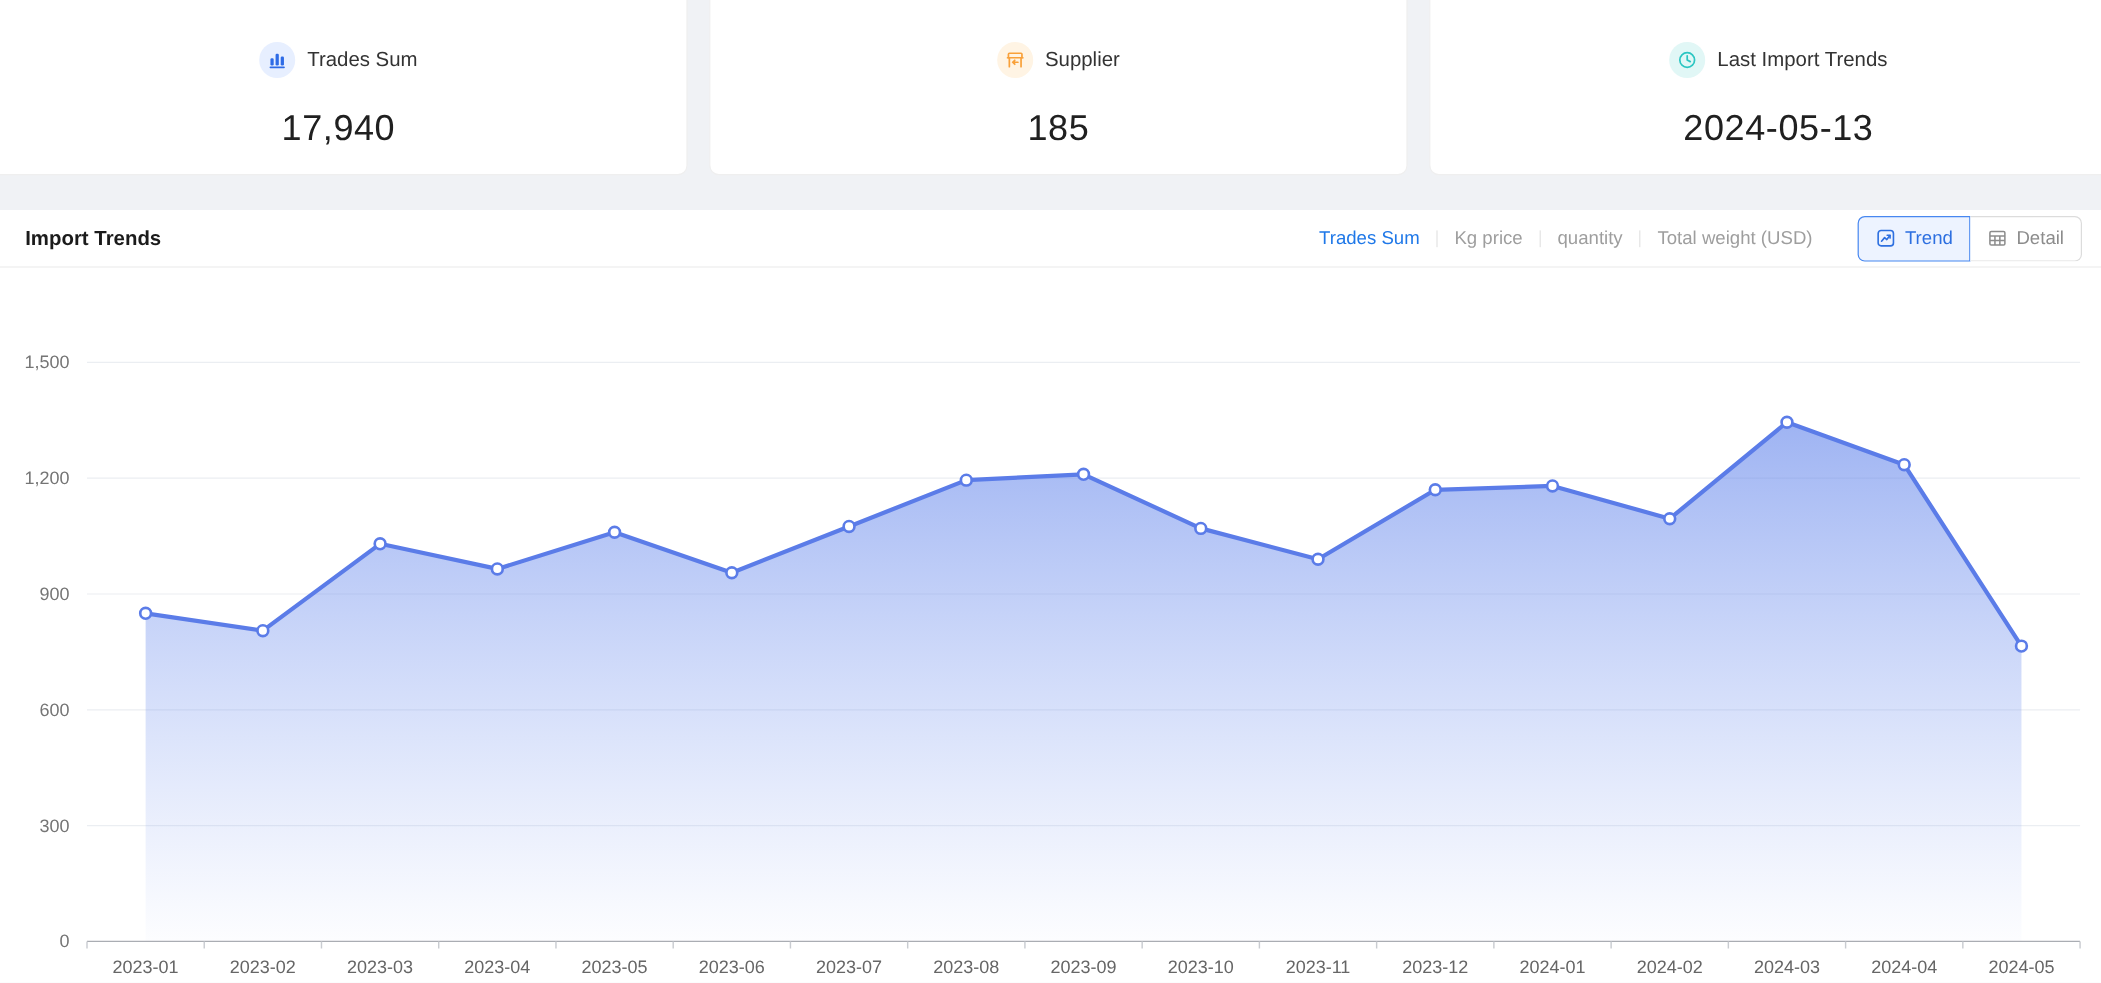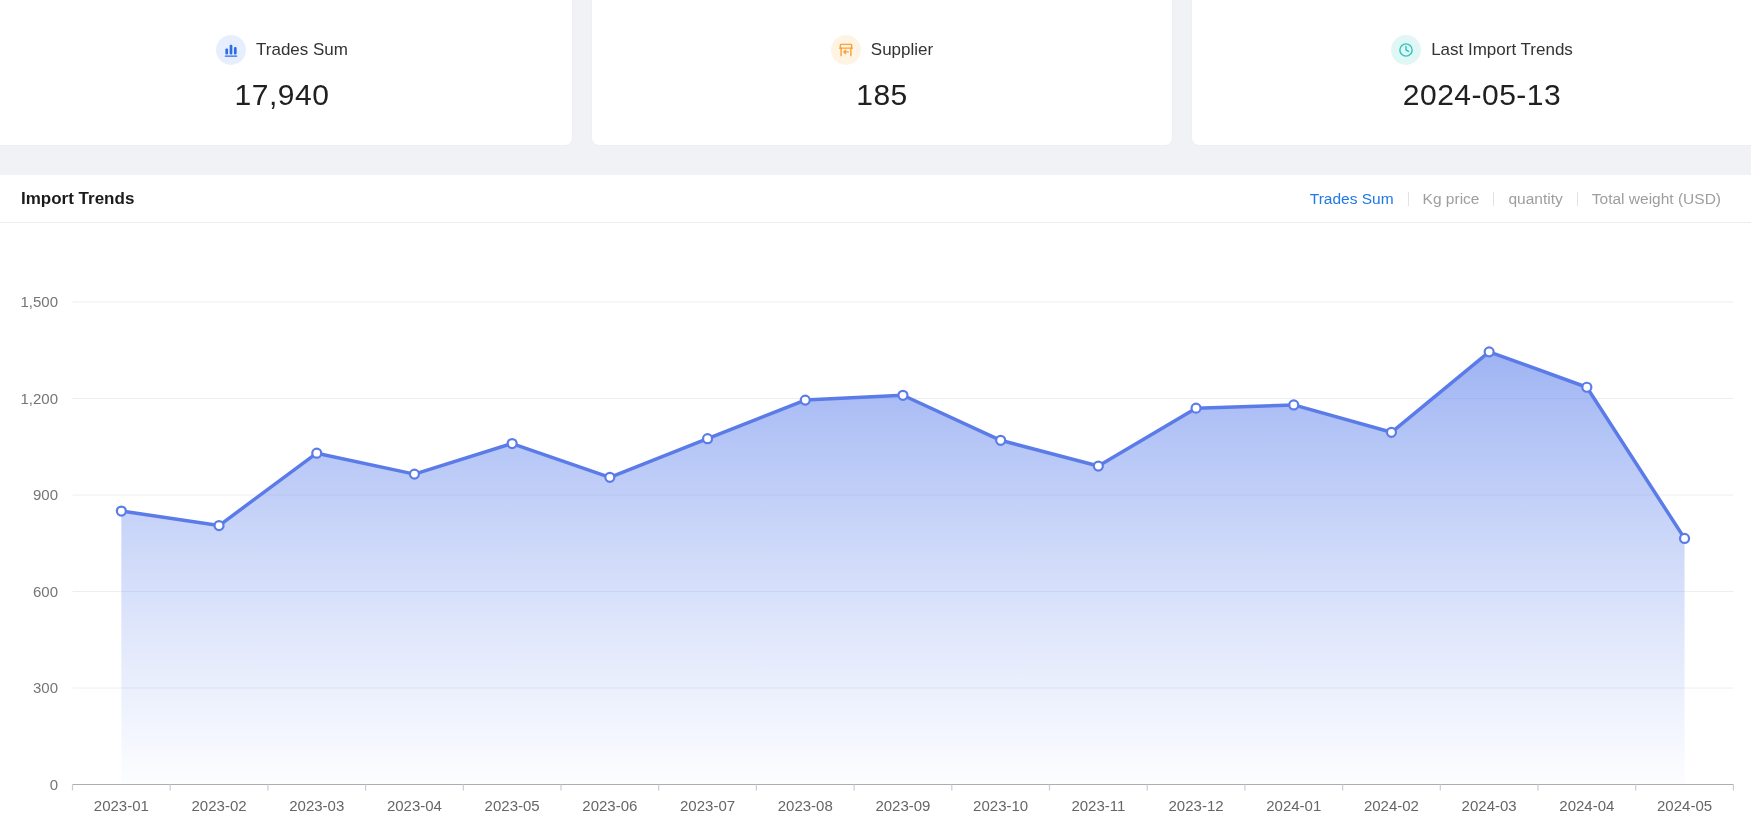--- a/index.html
+++ b/index.html
@@ -19,21 +19,21 @@
   .stat-card.c1 { left:-9px; }
   .stat-card.c2 { left:591px; }
   .stat-card.c3 { left:1191px; }
   .stat-head { margin-top:46px; display:flex; align-items:center; }
   .icon-circle {
     width:30px; height:30px; border-radius:50%;
     display:flex; align-items:center; justify-content:center;
   }
   .stat-label { margin-left:10px; font-size:17px; color:#333; }
   .stat-value {
-    margin-top:12px; font-size:30px; line-height:36px;
+    margin-top:25px; font-size:30px; line-height:36px;
     font-weight:500; color:#202020; letter-spacing:0.5px;
   }
   
   .trends-panel {
     position:absolute; left:0; top:175px; width:1751px; height:792px;
     background:#fff;
   }
   .panel-header {
     height:48px; display:flex; align-items:center;
     padding:0 16px 0 21px; border-bottom:1px solid #ededed;
@@ -113,20 +113,44 @@
     <div class="metric-tabs">
       <span class="metric-tab active">Trades Sum</span>
       <span class="tab-sep"></span>
       <span class="metric-tab">Kg price</span>
       <span class="tab-sep"></span>
       <span class="metric-tab">quantity</span>
       <span class="tab-sep"></span>
       <span class="metric-tab">Total weight (USD)</span>
     </div>
 
+    <div class="view-toggle">
+      <button class="vt-btn trend">
+        <span style="display:flex">
+          <svg width="17" height="17" viewBox="0 0 24 24" fill="none" stroke="#2d6fe0" stroke-width="1.9" stroke-linecap="round" stroke-linejoin="round">
+            <rect x="3" y="3" width="18" height="18" rx="3.5"></rect>
+            <path d="M7 15.5 L10.6 11.3 L13.2 13.6 L16.8 8.8"></path>
+            <path d="M13.6 8.5 L17 8.5 L17 11.9"></path>
+          </svg>
+        </span>
+        <span>Trend</span>
+      </button>
+      <button class="vt-btn detail">
+        <span style="display:flex">
+          <svg width="17" height="17" viewBox="0 0 24 24" fill="none" stroke="#8c8c8c" stroke-width="1.8">
+            <rect x="3.2" y="4" width="17.6" height="16" rx="1.6"></rect>
+            <path d="M3.2 9.3 L20.8 9.3"></path>
+            <path d="M9.1 9.3 L9.1 20"></path>
+            <path d="M14.9 9.3 L14.9 20"></path>
+            <path d="M3.2 14.6 L20.8 14.6"></path>
+          </svg>
+        </span>
+        <span>Detail</span>
+      </button>
+    </div>
   </div>
 
   <div class="chart-wrap">
     <svg id="trend-chart" width="1751" height="596" viewBox="0 0 1751 596">
       <defs>
         <linearGradient id="areaGrad" x1="0" y1="0" x2="0" y2="1">
           <stop id="ag-top" offset="0" stop-color="rgba(99,133,235,0.62)"></stop>
           <stop id="ag-bot" offset="1" stop-color="rgba(130,160,242,0.02)"></stop>
         </linearGradient>
       </defs>

